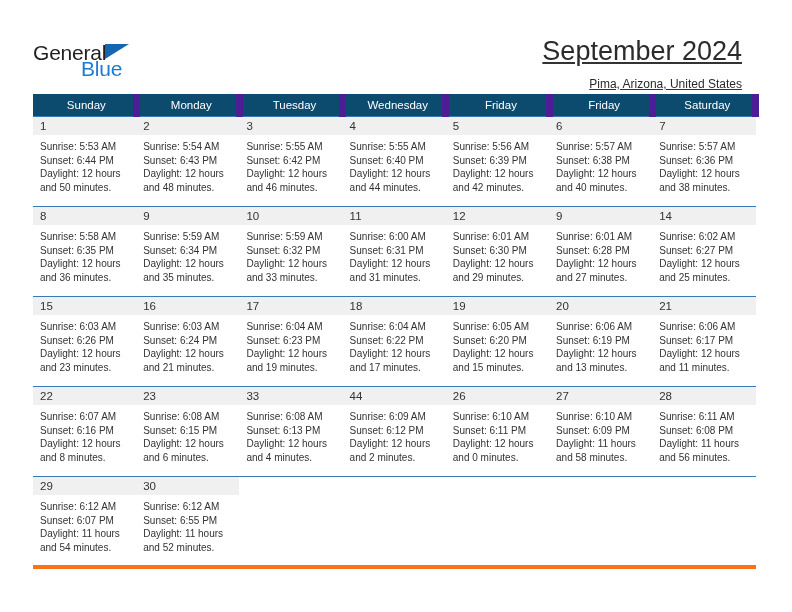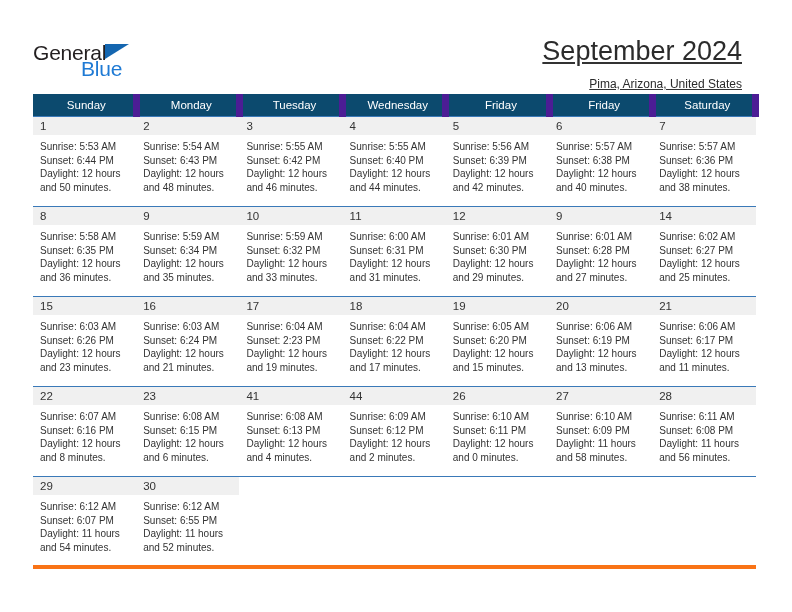--- a/index.html
+++ b/index.html
@@ -323,21 +323,21 @@
               <div>Sunrise: 6:03 AM</div>
               <div>Sunset: 6:24 PM</div>
               <div>Daylight: 12 hours</div>
               <div>and 21 minutes.</div>
             </div>
           </td>
         <td>
             <div class="daynum">17</div>
             <div class="cellbody">
               <div>Sunrise: 6:04 AM</div>
-              <div>Sunset: 2:23 PM</div>
+              <div>Sunset: 6:23 PM</div>
               <div>Daylight: 12 hours</div>
               <div>and 19 minutes.</div>
             </div>
           </td>
         <td>
             <div class="daynum">18</div>
             <div class="cellbody">
               <div>Sunrise: 6:04 AM</div>
               <div>Sunset: 6:22 PM</div>
               <div>Daylight: 12 hours</div>
@@ -386,21 +386,21 @@
         <td>
             <div class="daynum">23</div>
             <div class="cellbody">
               <div>Sunrise: 6:08 AM</div>
               <div>Sunset: 6:15 PM</div>
               <div>Daylight: 12 hours</div>
               <div>and 6 minutes.</div>
             </div>
           </td>
         <td>
-            <div class="daynum">41</div>
+            <div class="daynum">33</div>
             <div class="cellbody">
               <div>Sunrise: 6:08 AM</div>
               <div>Sunset: 6:13 PM</div>
               <div>Daylight: 12 hours</div>
               <div>and 4 minutes.</div>
             </div>
           </td>
         <td>
             <div class="daynum">44</div>
             <div class="cellbody">

